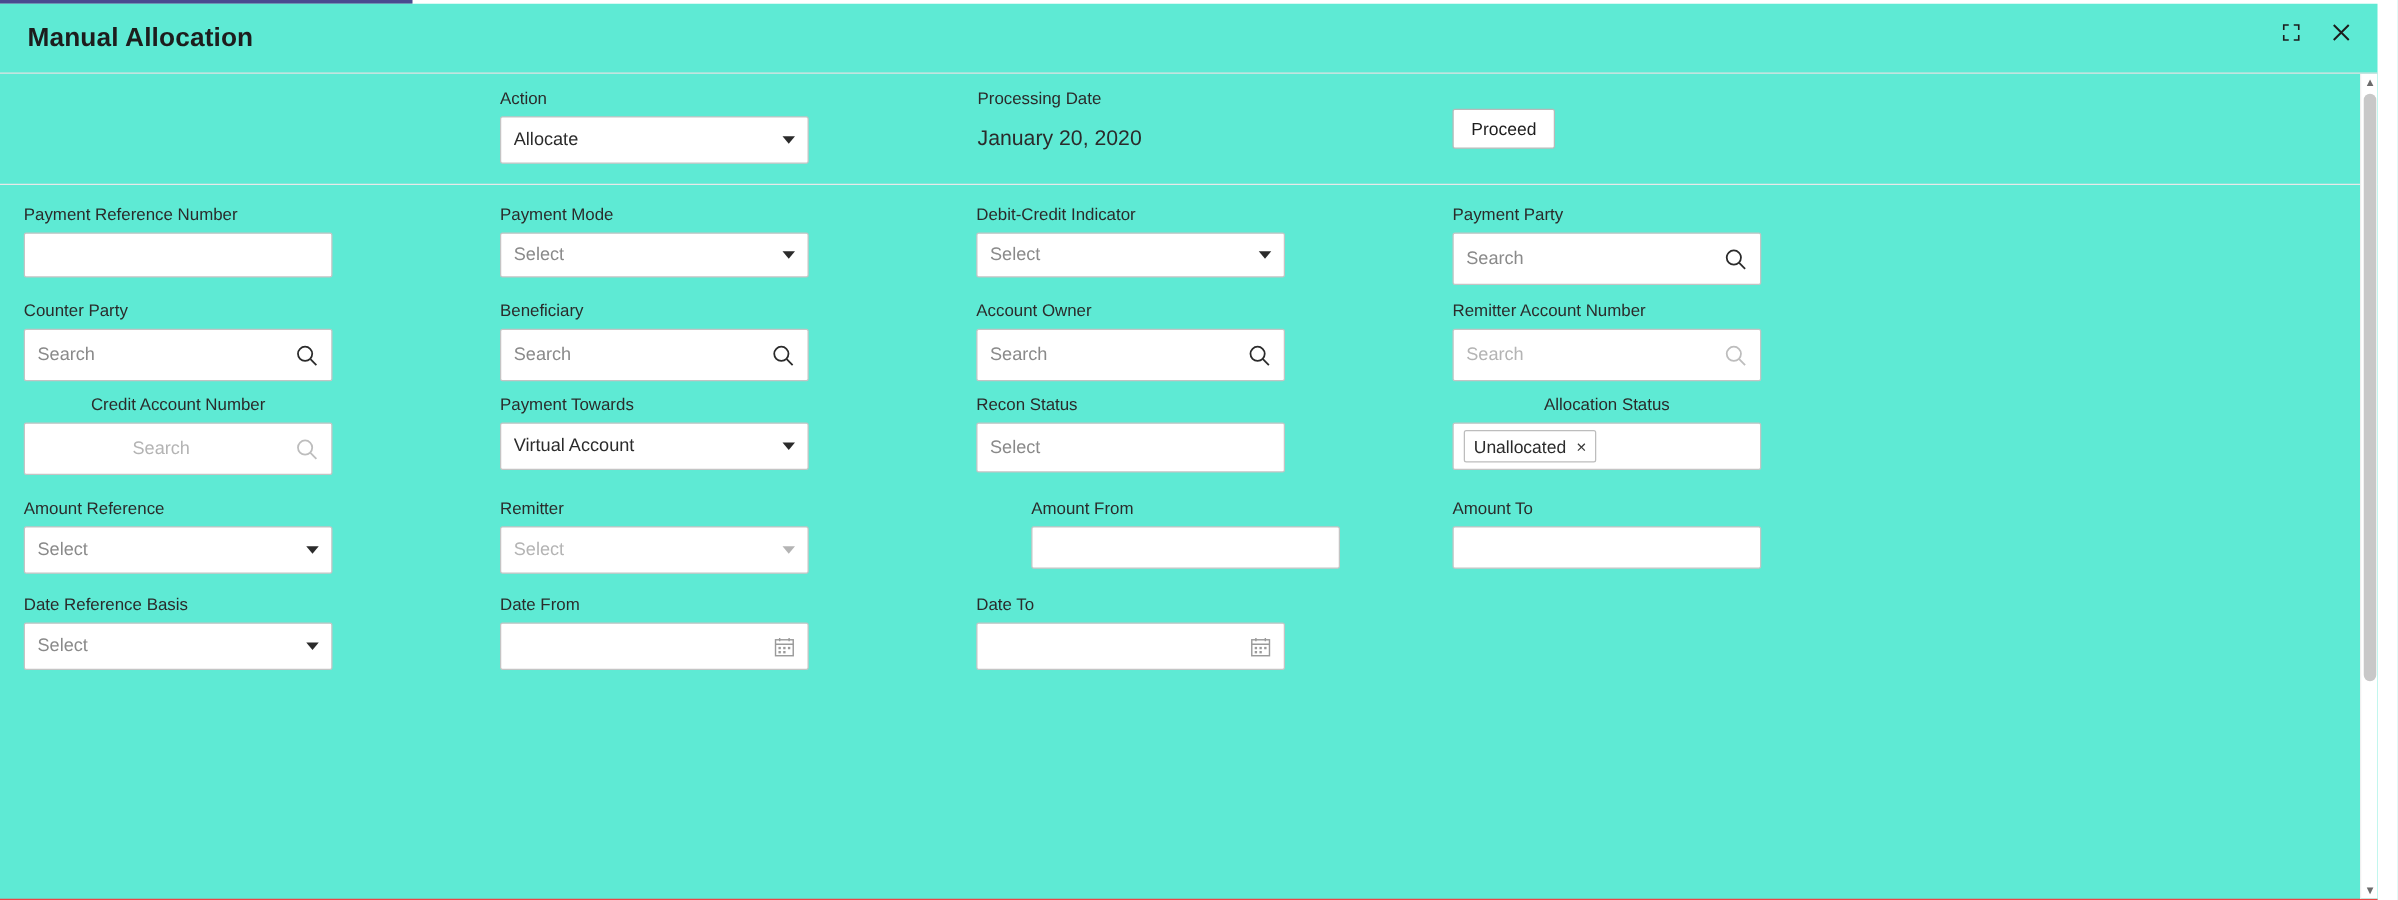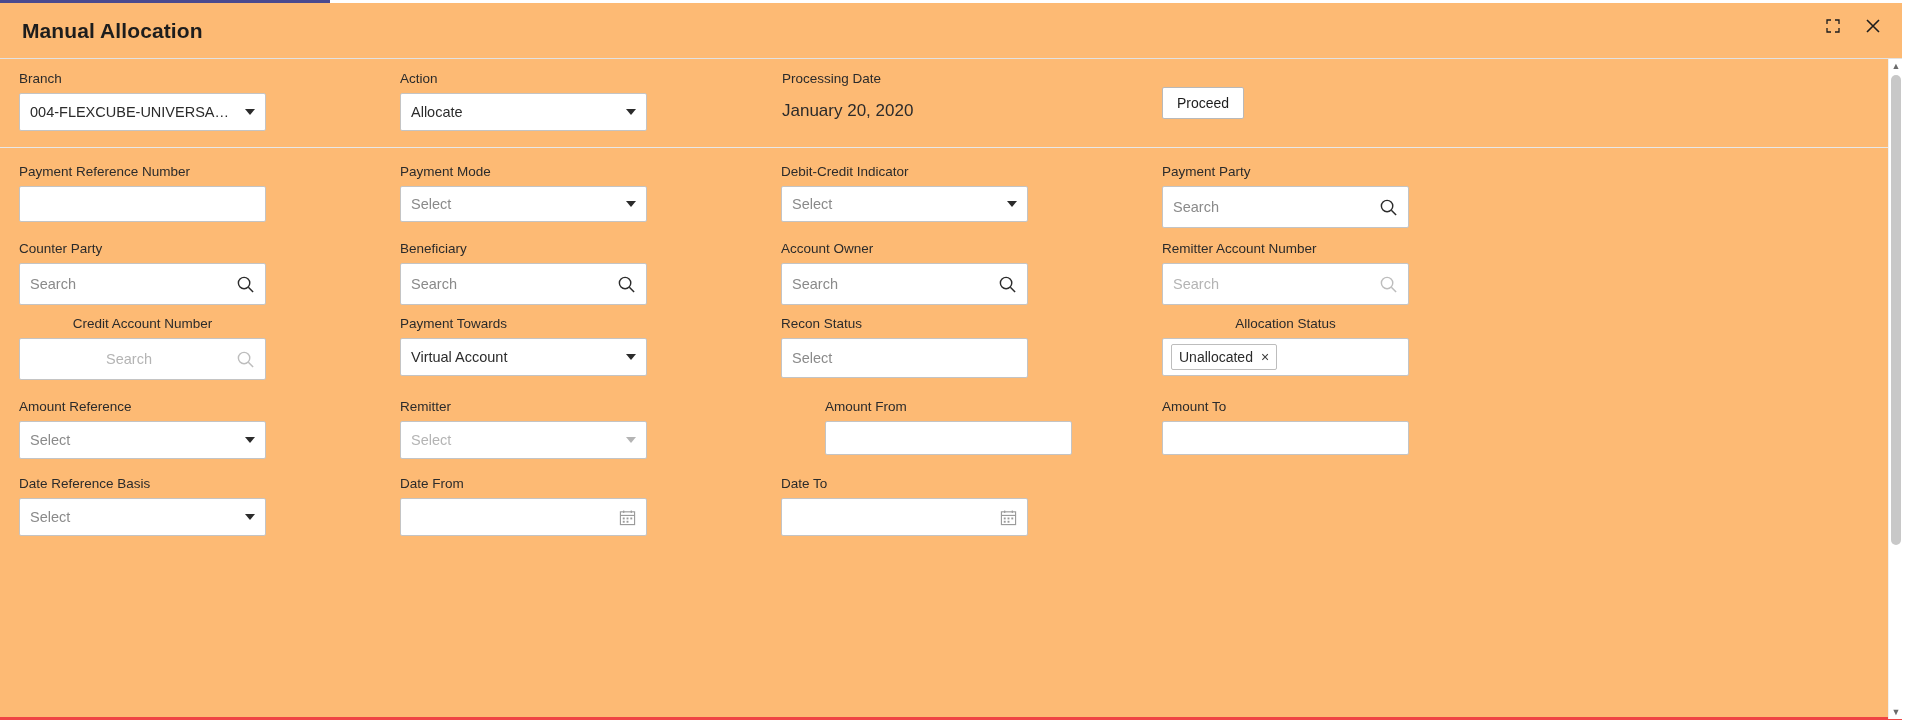--- a/index.html
+++ b/index.html
@@ -25,22 +25,22 @@
     width: 330px;
     height: 3px;
     background: #4a4a8f;
   }
   .window {
     position: absolute;
     top: 3px;
     left: 0;
     width: 1902px;
     height: 717px;
-    background: #fdba74;
-    border-bottom: 3px solid #ef4444;
+    background: #5eead4;
+    border-bottom: 1px solid #ef4444;
   }
   .titlebar {
     position: relative;
     height: 56px;
     border-bottom: 1px solid #e2e2e2;
     display: flex;
     align-items: center;
     padding-left: 22px;
   }
   .title {
@@ -239,27 +239,20 @@
             <path d="M3 3 L15 15 M15 3 L3 15" fill="none" stroke="#1d1d1d" stroke-width="1.6"></path>
           </svg>
         </div>
       </div>
     </div>
 
     <div class="body-area">
 
       <div class="header-row grid">
 
-        <div class="field" style="left:19px; top:12px; width:247px;">
-          <span class="flabel">Branch</span>
-          <div class="ctl" style="height:38px;">
-            <span class="sel-text">004-FLEXCUBE-UNIVERSAL…</span>
-            <span class="caret"></span>
-          </div>
-        </div>
 
         <div class="field" style="left:400px; top:12px; width:247px;">
           <span class="flabel">Action</span>
           <div class="ctl" style="height:38px;">
             <span class="sel-text">Allocate</span>
             <span class="caret"></span>
           </div>
         </div>
 
         <div class="field" style="left:782px; top:12px; width:300px;">

